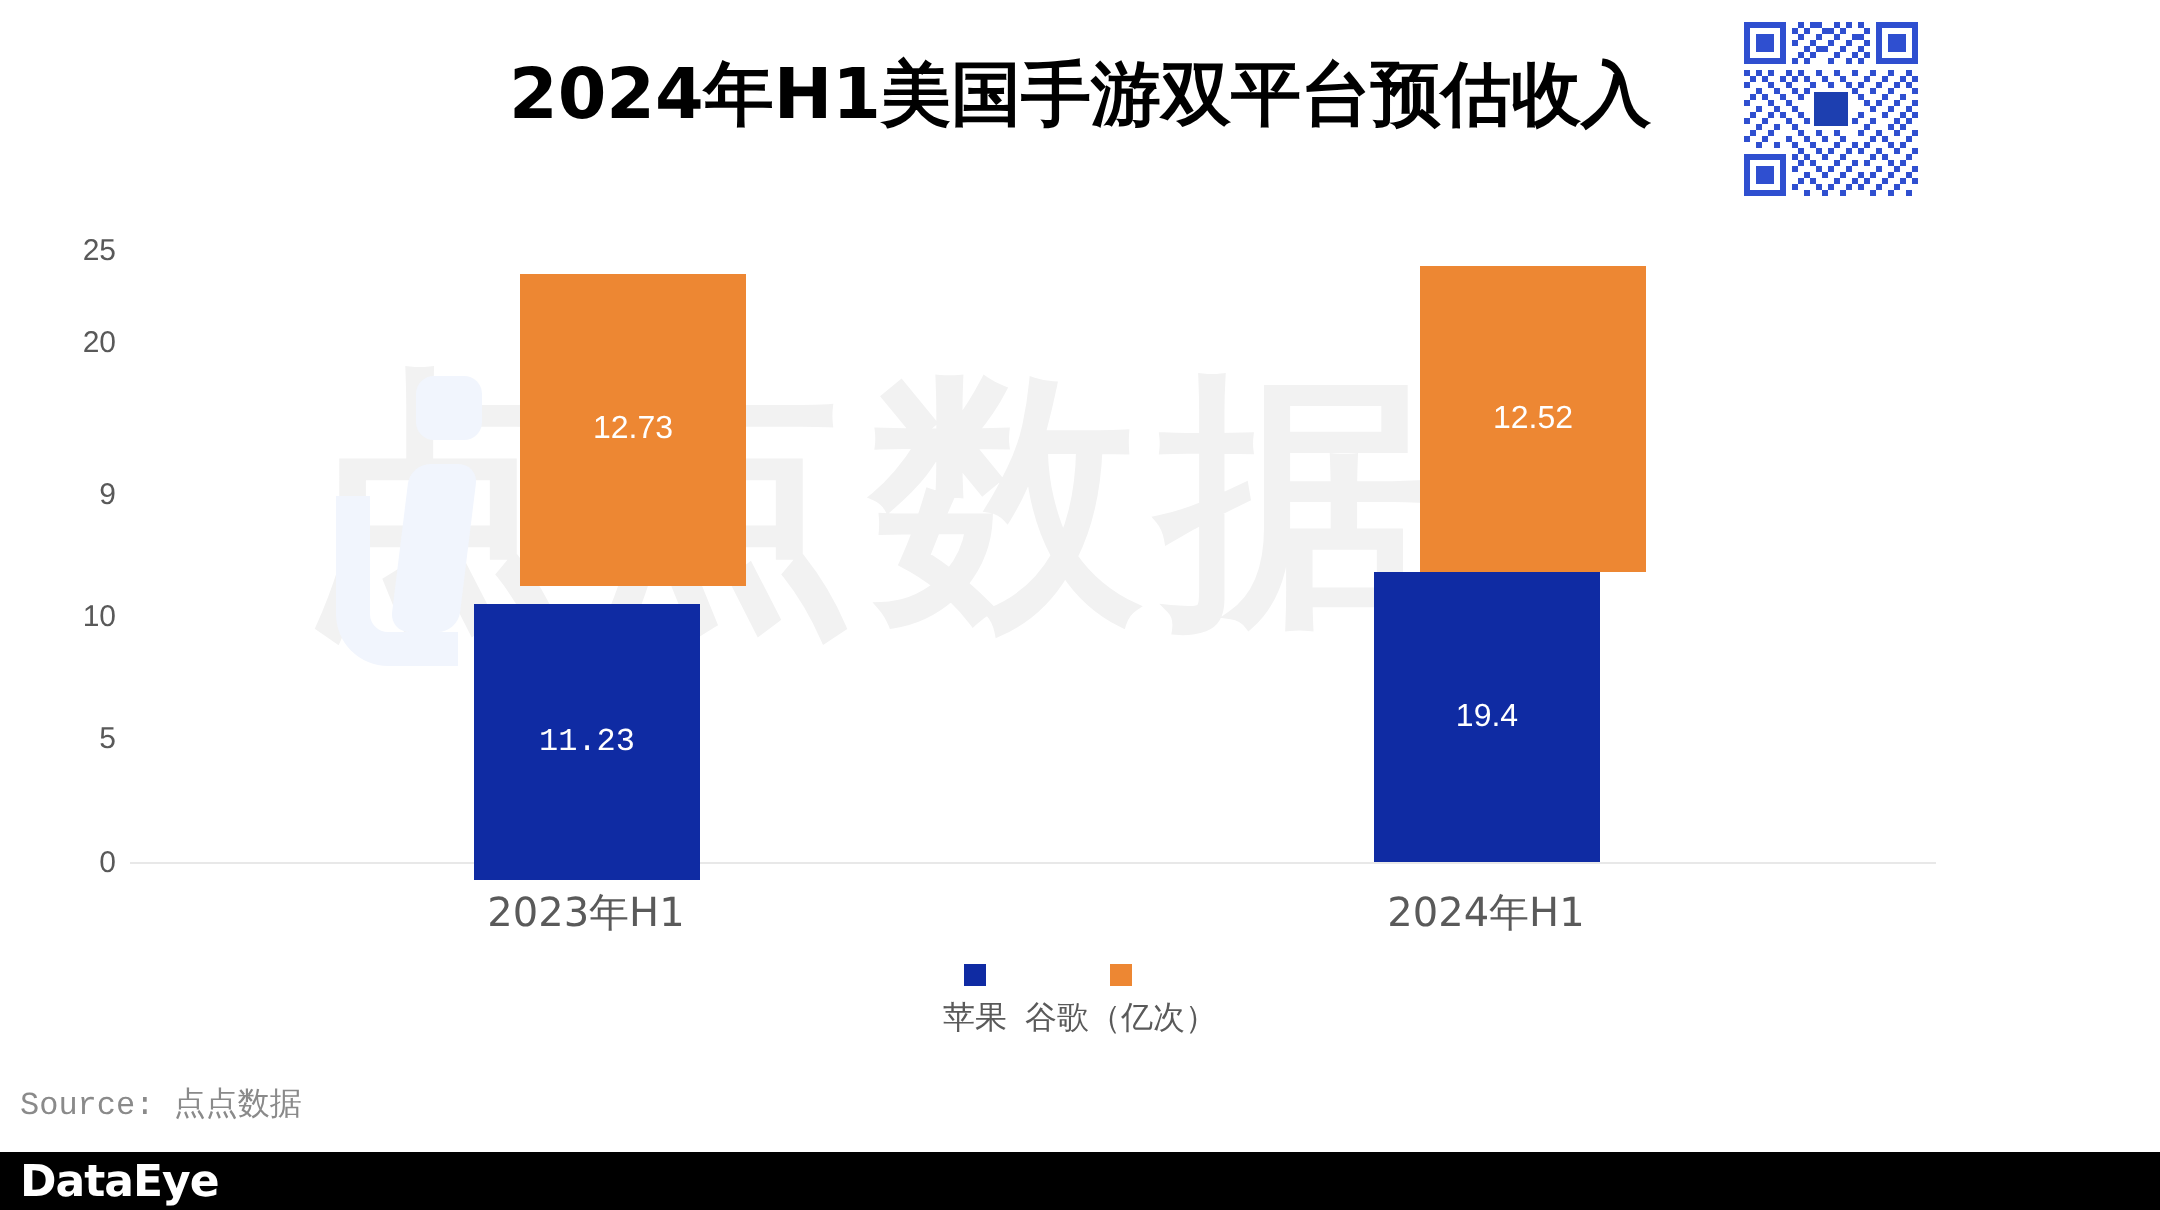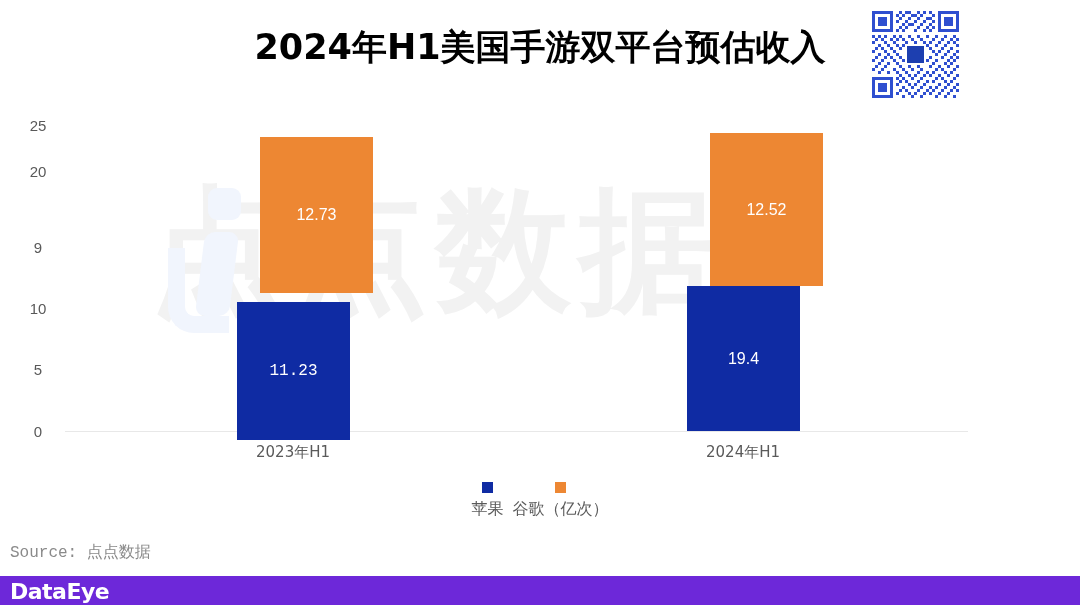--- a/index.html
+++ b/index.html
@@ -96,21 +96,21 @@
   
   .plot {
     position: absolute;
     left: 0; top: 0;
     width: 1080px; height: 605px;
     z-index: 2;
   }
   .y-label {
     position: absolute;
     width: 40px;
-    text-align: center;
+    text-align: right;
     font-size: 15px;
     color: #595959;
     font-family: "Liberation Sans", sans-serif;
   }
   .axis-line {
     position: absolute;
     left: 65px;
     top: 431px;
     width: 903px;
     height: 1px;
@@ -127,21 +127,21 @@
   }
   .seg-blue { background: #0f2ba3; }
   .seg-orange { background: #ed8733; margin-left: 23px; }
   .seg-value { position: relative; top: 0; }
 
   .cat-label {
     position: absolute;
     top: 443px;
     width: 200px;
     text-align: center;
-    font-size: 15px;
+    font-size: 20px;
     color: #5a5a5a;
     font-family: "DejaVu Sans", "Liberation Sans", sans-serif;
   }
 
   
   .legend {
     position: absolute;
     left: 0;
     top: 482px;
     width: 1080px;
@@ -179,21 +179,21 @@
     font-family: Liberation Mono, monospace;
   }
 
   
   .footer-bar {
     position: absolute;
     left: 0;
     top: 576px;
     width: 1080px;
     height: 29px;
-    background: #6d28d9;
+    background: #000000;
     z-index: 5;
   }
   .footer-logo {
     position: absolute;
     left: 10px;
     top: 3px;
     color: #ffffff;
     font-size: 22px;
     font-weight: 700;
     letter-spacing: -0.5px;

